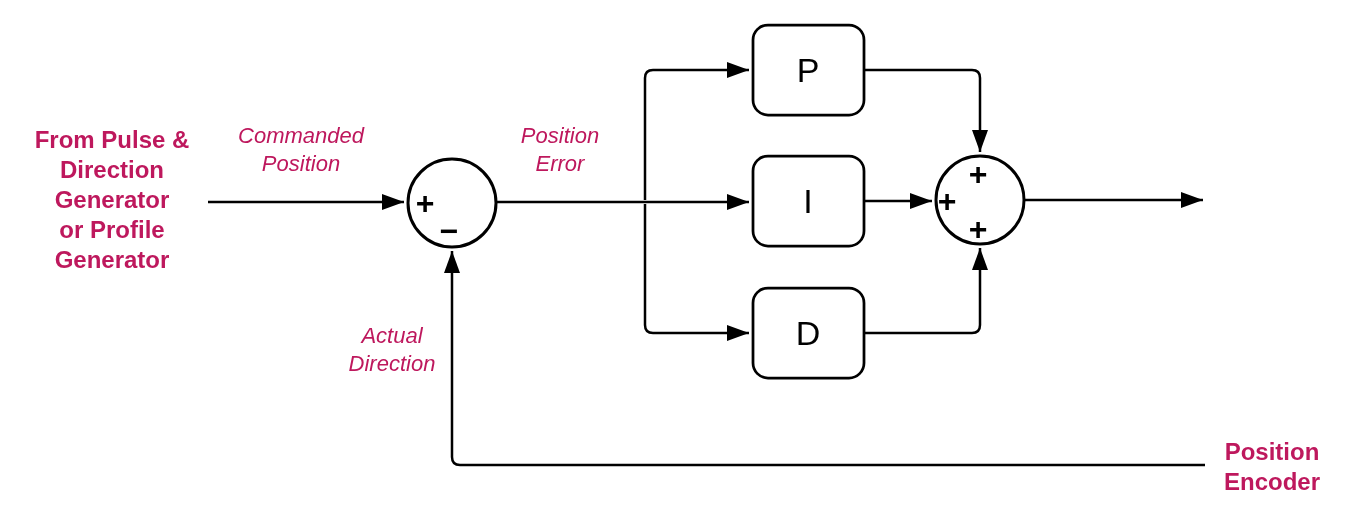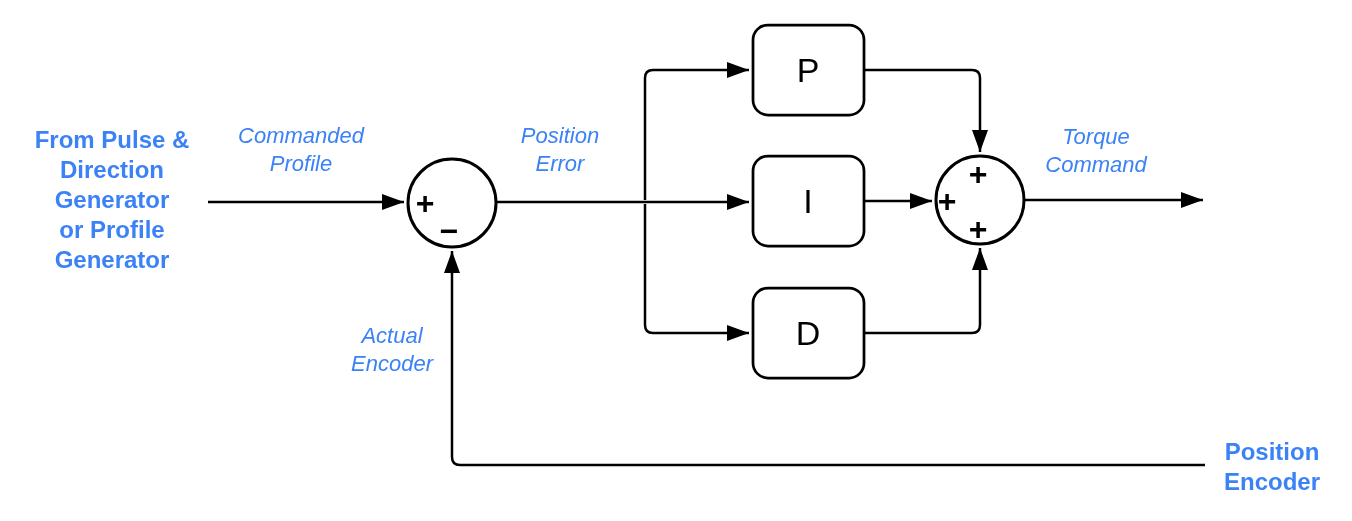--- a/index.html
+++ b/index.html
@@ -10,21 +10,21 @@
     font-family:"Liberation Sans", sans-serif;
     color:#000;
     overflow:hidden;
   }
   .stage svg{position:absolute;left:0;top:0;}
   .lbl{
     position:absolute;
     transform:translate(-50%,-50%);
     text-align:center;
     white-space:pre-line;
-    color:#3b82f6;
+    color:#be185d;
   }
   .lbl.bold{
     font-weight:bold;
     font-size:24px;
     line-height:30px;
   }
   .lbl.italic{
     font-style:italic;
     font-size:22px;
     line-height:28px;
@@ -93,28 +93,26 @@
     <text class="blk-letter" x="808" y="333" text-anchor="middle" dominant-baseline="central">D</text>
   </svg>
 
   <div class="lbl bold" style="left:112px;top:200px">From Pulse &amp;
 Direction
 Generator
 or Profile
 Generator</div>
 
   <div class="lbl italic" style="left:301px;top:150px">Commanded
-Profile</div>
+Position</div>
 
   <div class="lbl italic" style="left:560px;top:150px">Position
 Error</div>
 
-  <div class="lbl italic" style="left:1096px;top:151px">Torque
-Command</div>
 
 
   <div class="lbl italic" style="left:392px;top:350px">Actual
-Encoder</div>
+Direction</div>
 
   <div class="lbl bold" style="left:1272px;top:467px">Position
 Encoder</div>
 
 </div>
 
 </body></html>

